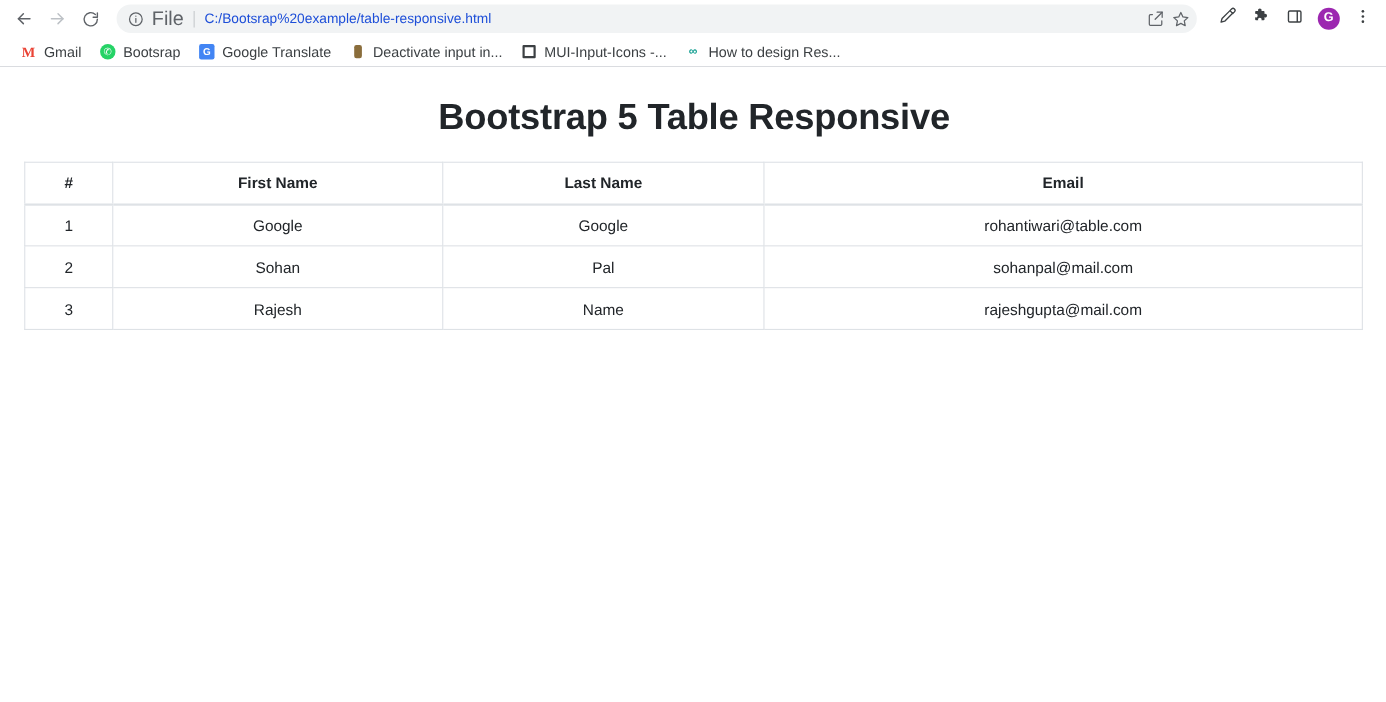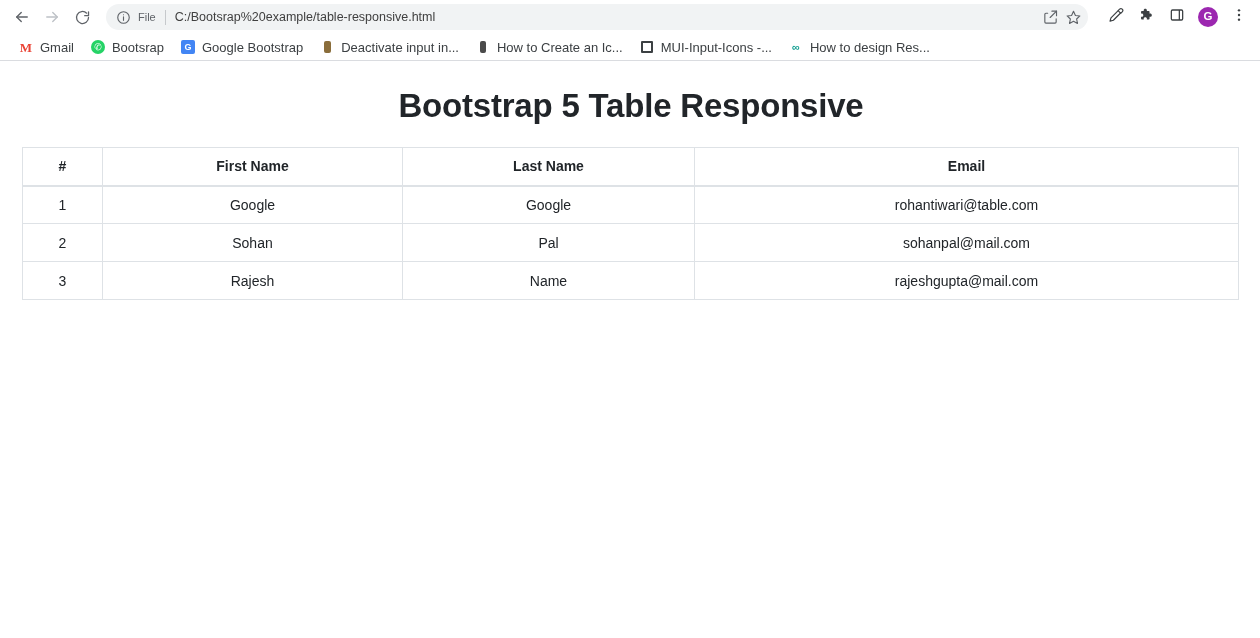--- a/index.html
+++ b/index.html
@@ -41,34 +41,34 @@
     margin: 0 6px 0 8px;
     padding: 0 6px 0 10px;
     min-width: 0;
   }
   .omnibox-info {
     width: 15px; height: 15px;
     flex: 0 0 auto;
     margin-right: 7px;
   }
   .omnibox-scheme {
-    font-size: 11px;
+    font-size: 18px;
     color: #5f6368;
     white-space: nowrap;
     flex: 0 0 auto;
   }
   .omnibox-sep {
     width: 1px; height: 15px;
     background: #c6c9cc;
     margin: 0 9px;
     flex: 0 0 auto;
   }
   .omnibox-url {
     font-size: 12.5px;
-    color: #404040;
+    color: #1d4ed8;
     white-space: nowrap;
     overflow: hidden;
     text-overflow: ellipsis;
     flex: 1 1 auto;
   }
   .omnibox-actions {
     display: flex; align-items: center; gap: 6px;
     flex: 0 0 auto; margin-left: 6px;
   }
   .omni-icon { width: 17px; height: 17px; display:block; }
@@ -316,36 +316,30 @@
       <span class="bm-icon">
         <span class="fav-whatsapp">✆</span>
       </span>
       <span class="bm-label">Bootsrap</span>
     </div>
 
     <div class="bookmark">
       <span class="bm-icon">
         <span class="fav-translate">G</span>
       </span>
-      <span class="bm-label">Google Bootstrap</span>
+      <span class="bm-label">Google Translate</span>
     </div>
 
     <div class="bookmark">
       <span class="bm-icon">
         <span class="fav-generic"></span>
       </span>
       <span class="bm-label">Deactivate input in...</span>
     </div>
 
-    <div class="bookmark">
-      <span class="bm-icon">
-        <span class="fav-dark"></span>
-      </span>
-      <span class="bm-label">How to Create an Ic...</span>
-    </div>
 
     <div class="bookmark">
       <span class="bm-icon">
         <span class="fav-square"></span>
       </span>
       <span class="bm-label">MUI-Input-Icons -...</span>
     </div>
 
     <div class="bookmark">
       <span class="bm-icon">

